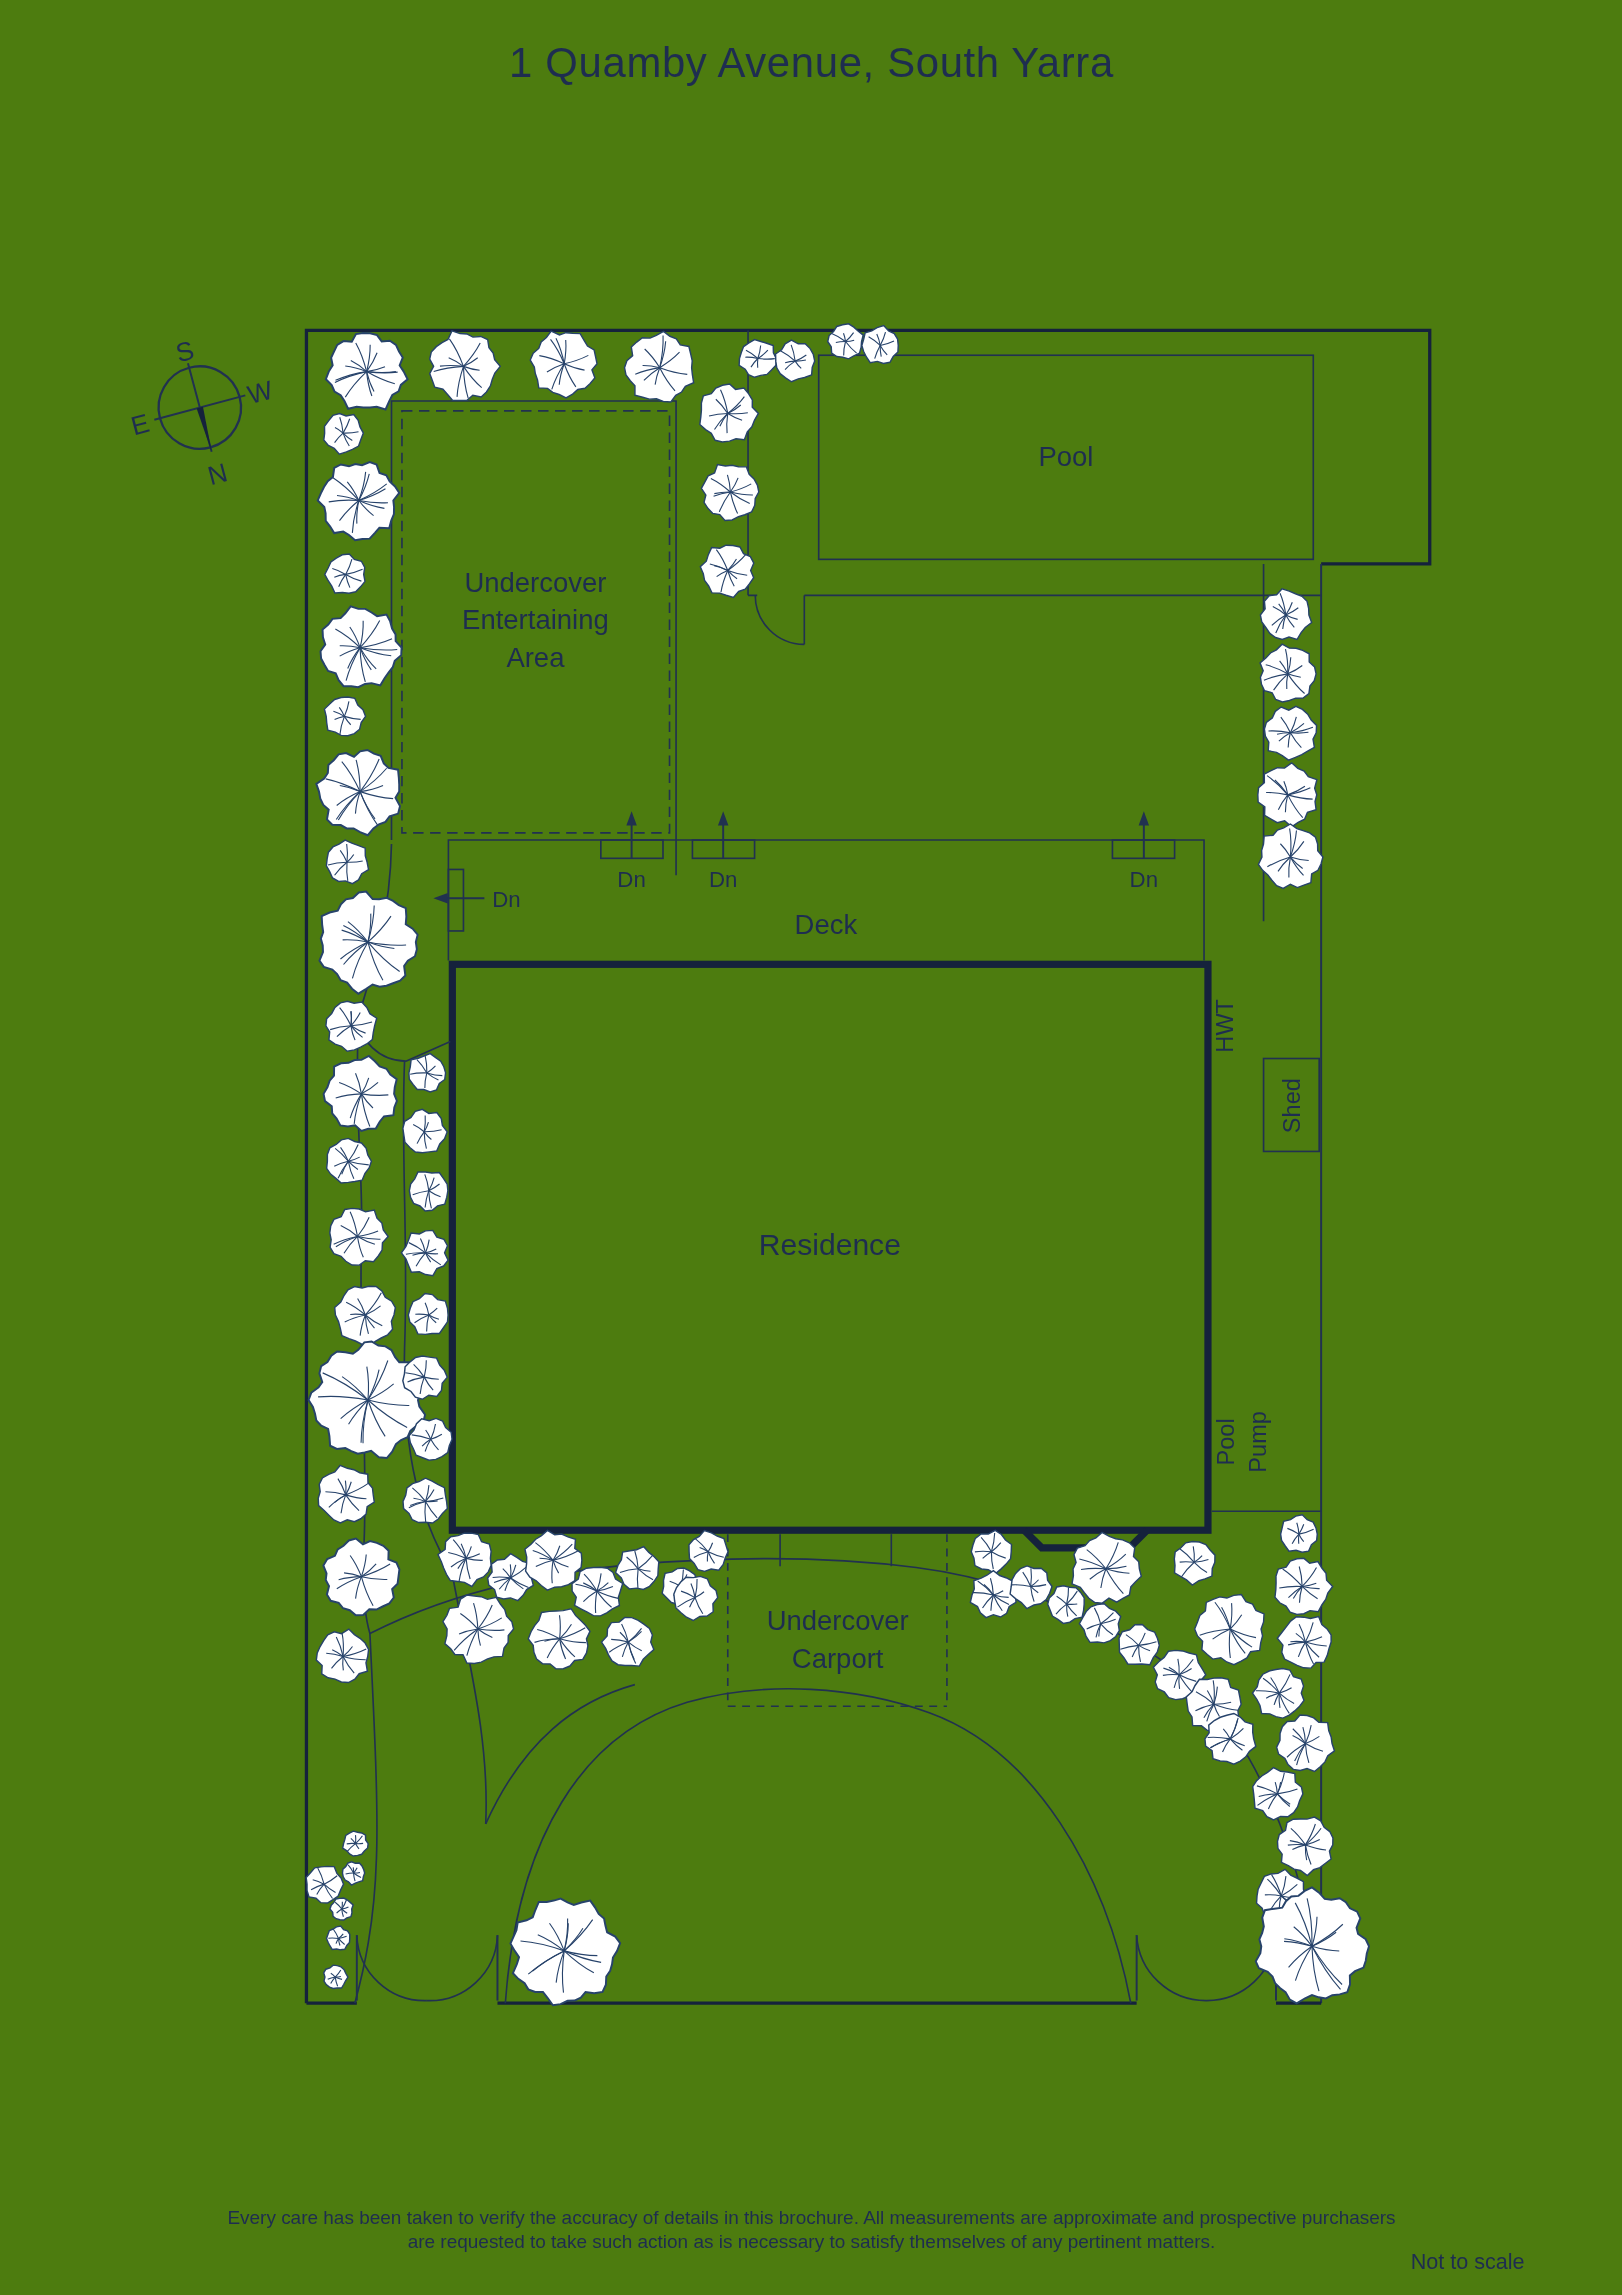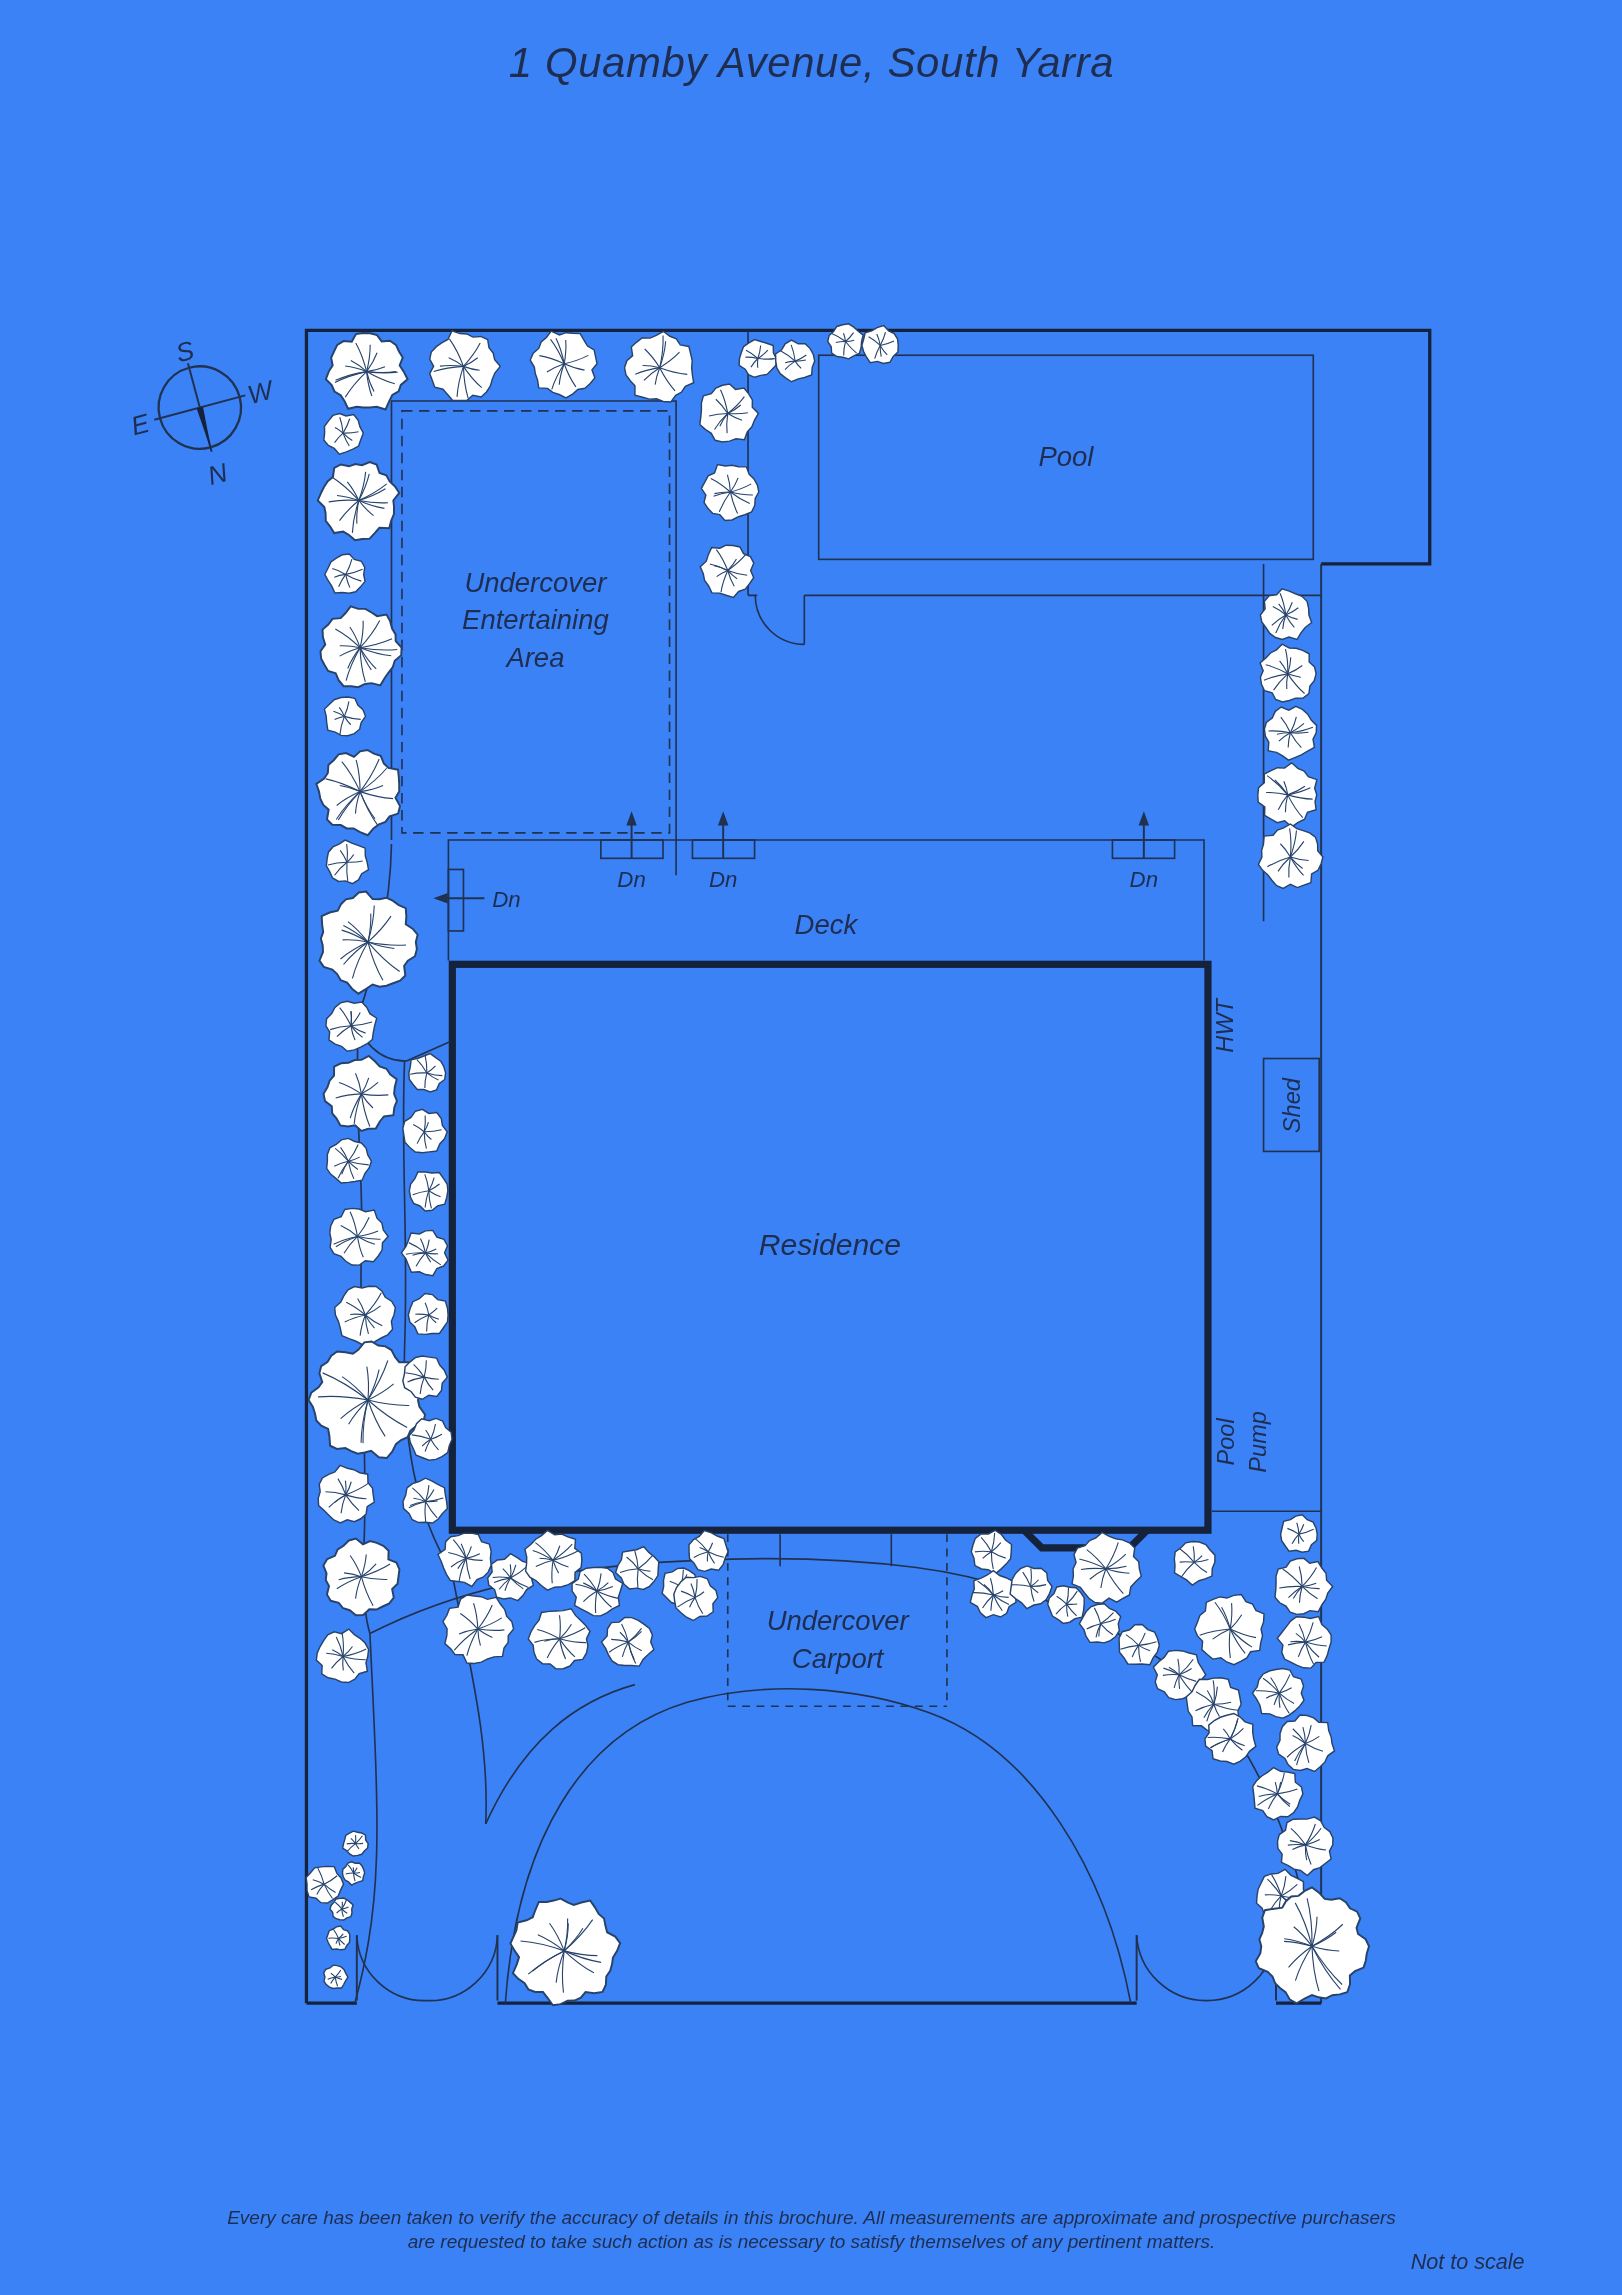--- a/index.html
+++ b/index.html
@@ -1,17 +1,17 @@
 <!DOCTYPE html>
 <html style="font-size:10.5px"><head>
 <meta charset="utf-8">
 <style>
   html,body{margin:0;padding:0;background:#ffffff;}
-  .page{position:relative;width:1623px;height:2295px;background:#3b82f6;overflow:hidden;
-        font-family:"Liberation Sans", sans-serif;font-style:italic;}
+  .page{position:relative;width:1623px;height:2295px;background:#4d7c0f;overflow:hidden;
+        font-family:"Liberation Sans", sans-serif;}
   svg{display:block;}
   text{font-family:"Liberation Sans", sans-serif;fill:#1e2d50;}
   .title-t{font-size:64px;letter-spacing:1px;}
   .label-lg{font-size:46px;}
   .label-md{font-size:42px;}
   .label-sm{font-size:36px;}
   .dn-t{font-size:34px;}
   .compass-t{font-size:40px;}
   .footer-t{font-size:29px;}
   .scale-t{font-size:33px;}

